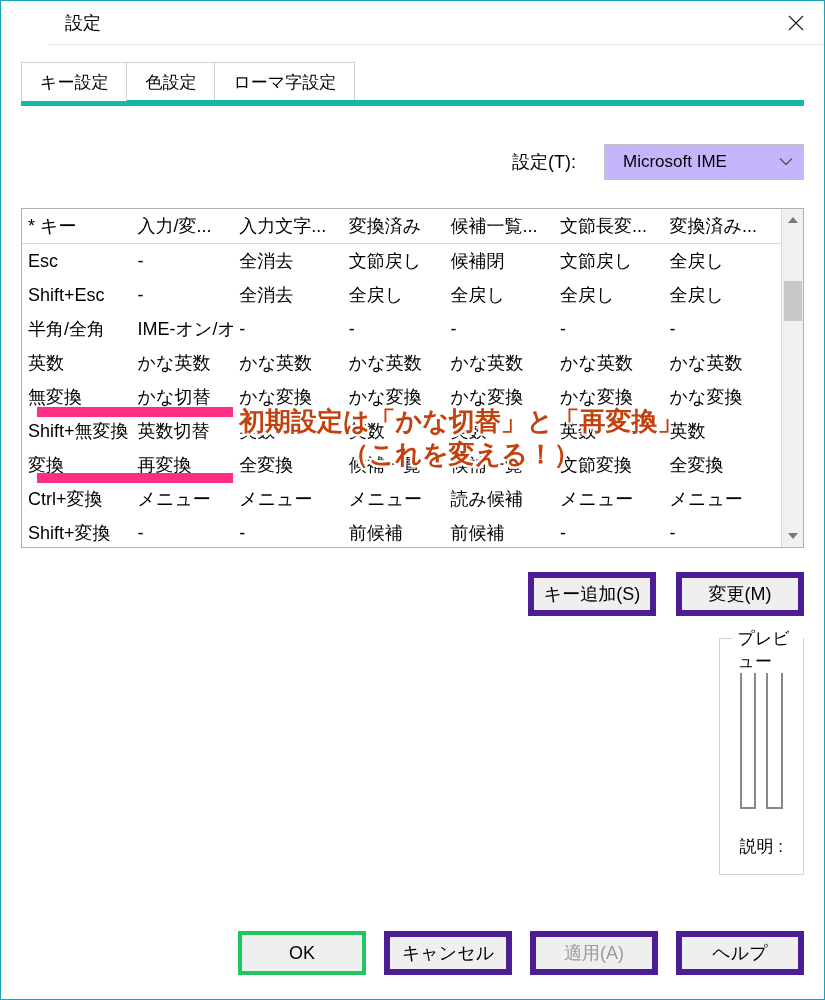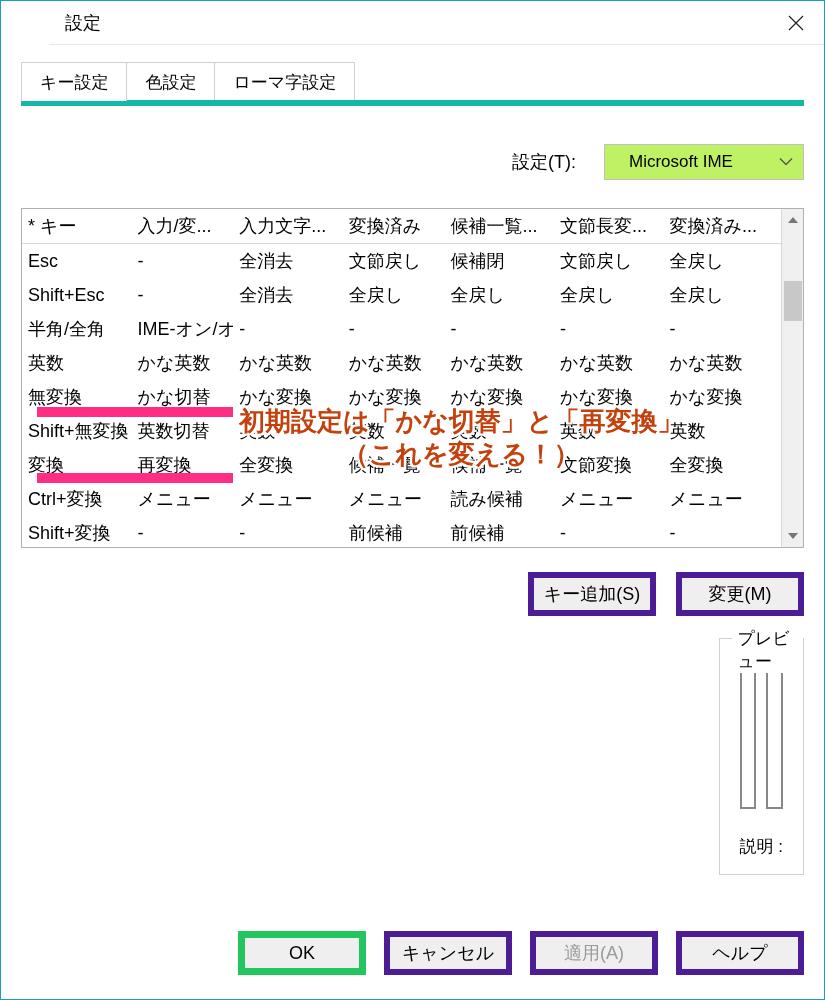--- a/index.html
+++ b/index.html
@@ -63,23 +63,23 @@
   .setting-row {
     display: flex; align-items: center;
     margin: 38px 0 28px 20px;
     gap: 28px;
   }
   .setting-row .label { font-size: 18px; }
   .select {
     position: relative;
     width: 200px; height: 36px;
     border: 1px solid #c0c0c0;
-    background: #bef264;
+    background: #c4b5fd;
     display: flex; align-items: center;
-    padding: 0 24px;
+    padding: 0 18px;
     font-size: 17px;
     cursor: pointer;
   }
   .select .chev {
     position: absolute; right: 10px; top: 50%;
     transform: translateY(-55%);
   }
   .select .chev svg { width: 14px; height: 8px; display:block; }
 
   .table-wrap {
@@ -141,21 +141,21 @@
     display: flex; justify-content: flex-end;
     gap: 20px; margin: 8px 0 22px 0;
   }
   .btn {
     min-width: 128px; height: 44px;
     border: 6px solid #4c1d95;
     background: #efefef;
     display:flex; align-items:center; justify-content:center;
     font-size: 18px; cursor: pointer;
   }
-  .btn.primary { border: 7px solid #22c55e; }
+  .btn.primary { border: 4px solid #22c55e; }
   .btn.disabled { color: #9a9a9a; cursor: default; }
 
   .preview-fieldset {
     border: 1px solid #d0d0d0;
     padding: 20px 20px 16px 20px;
     position: relative;
     margin-bottom: 12px;
   }
   .preview-fieldset .legend {
     position: absolute; top: -12px; left: 12px;

